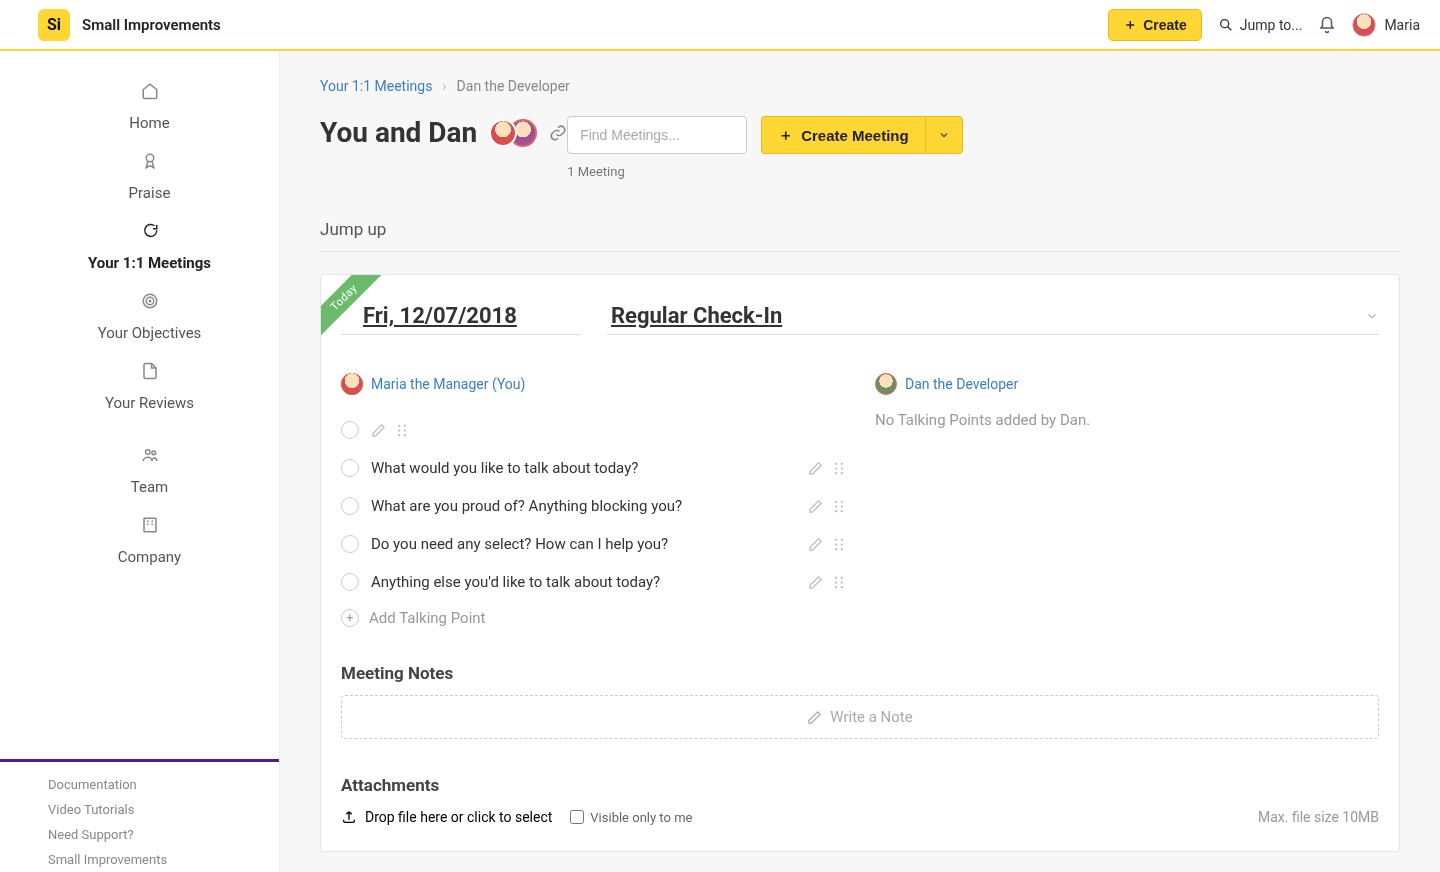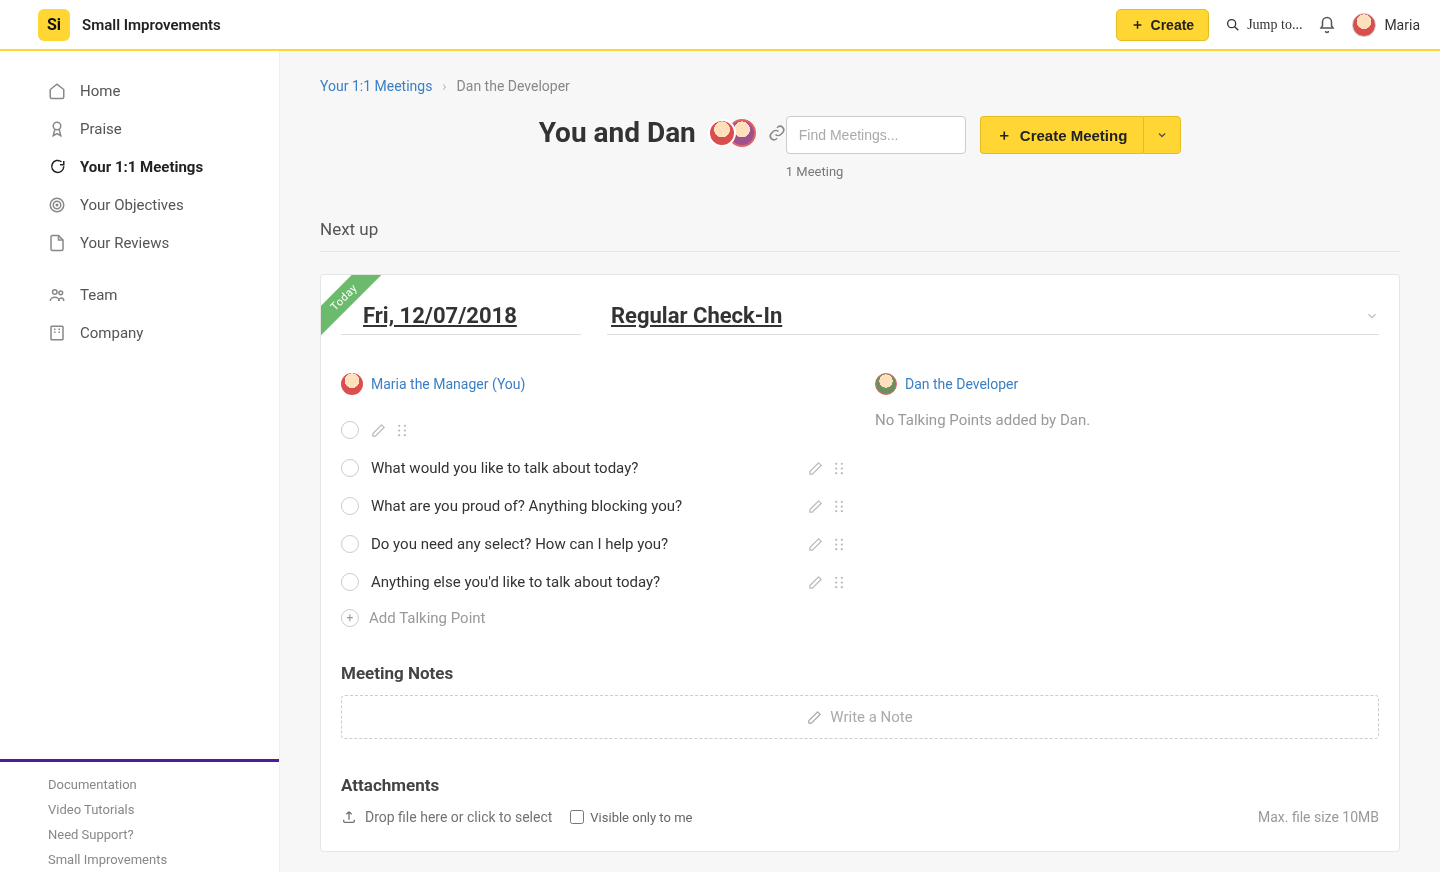--- a/index.html
+++ b/index.html
@@ -6,45 +6,45 @@
 body { font-family: -apple-system, BlinkMacSystemFont, "Segoe UI", Roboto, Helvetica, Arial, sans-serif; background: #f7f7f7; color: #333; }
 
 
 .header { height: 50px; background: #fff; border-bottom: 1px solid #e5e5e5; display: flex; align-items: center; padding: 0 20px 0 38px; position: relative; }
 .header::after { content:""; position:absolute; left:0; right:0; bottom:-2px; height:2px; background:#ffd633; }
 .logo-box { width: 32px; height: 32px; background: #ffd633; border-radius: 6px; display: flex; align-items: center; justify-content: center; font-weight: 700; font-size: 16px; color: #111; margin-right: 12px; }
 .brand-name { font-weight: 600; font-size: 15px; color: #222; }
 .header-spacer { flex: 1; }
 .header-right { display: flex; align-items: center; gap: 16px; }
 .create-btn { background: #ffd633; border: 1px solid #e6bd1f; border-radius: 5px; padding: 6px 14px; font-size: 14px; font-weight: 600; color: #222; display: flex; align-items:center; gap:6px; cursor:pointer; }
-.jump { display:flex; align-items:flex-start; gap:6px; font-size:14px; color:#333; cursor:pointer;font-family:Liberation Serif, serif; }
+.jump { display:flex; align-items:flex-start; gap:6px; font-size:14px; color:#333; cursor:pointer; }
 .bell { cursor:pointer; color:#555; }
 .avatar-sm { width:24px; height:24px; border-radius:50%; background: radial-gradient(circle at 50% 35%, #ffe0bd 0 40%, #d94f4f 41% 100%); border:1px solid #ccc; display:inline-block; }
 .userbox { display:flex; align-items:center; gap:8px; font-size:14px; color:#333; cursor:pointer; }
 
 
 .layout { display:flex; }
 .sidebar { width: 280px; background:#fff; min-height: calc(100vh - 52px); border-right:1px solid #eee; padding: 22px 0 20px; display:flex; flex-direction:column; }
 .nav-list { list-style:none; }
-.nav-item { display:flex; align-items:center; gap:14px; padding: 10px 28px 10px 48px; font-size:15px; color:#555; cursor:pointer; }
+.nav-item { display:flex; align-items:center; gap:14px; padding: 10px 28px 10px 48px; font-size:15px; color:#555; cursor:pointer;flex-direction:column; }
 .nav-item.active { font-weight:700; color:#222; }
 .nav-sep { height: 14px; }
 .nav-icon { width:18px; height:18px; display:inline-flex; align-items:center; justify-content:center; color:#888; flex-shrink:0; }
 .nav-item.active .nav-icon { color:#222; }
 .sidebar-bottom { margin-top:auto; padding: 10px 28px 0 48px; border-top:3px solid #4c1d95; }
 .sidebar-bottom .bottom-link { display:block; font-size:13px; color:#888; padding:5px 0; cursor:pointer; }
 
 
 .main { flex:1; padding: 0 40px 40px; }
 .breadcrumb { display:flex; align-items:center; gap:10px; padding: 28px 0 8px; font-size:14px; }
 .breadcrumb .bc-link { color:#3a7fc4; cursor:pointer; }
 .breadcrumb .bc-sep { color:#bbb; }
 .breadcrumb .bc-cur { color:#888; }
 
-.title-row { display:flex; align-items:flex-start; justify-content:center; margin-top: 14px; }
+.title-row { display:flex; align-items:flex-start; justify-content:flex-start; margin-top: 14px; }
 .title-left { display:flex; align-items:center; gap:12px; }
 .page-title { font-size:28px; font-weight:700; color:#333; }
 .avatar-pair { display:flex; }
 .avatar-pair .ap { width:28px; height:28px; border-radius:50%; border:2px solid #fff; }
 .avatar-pair .ap:first-child { background: radial-gradient(circle at 50% 35%, #ffe0bd 0 40%, #d94f4f 41% 100%); margin-right:-8px; z-index:1; }
 .avatar-pair .ap:last-child { background: radial-gradient(circle at 50% 35%, #ffe0bd 0 40%, #a04f8f 41% 100%); border:2px solid #d66; }
 .link-icon { color:#888; cursor:pointer; }
 
 .title-right { display:flex; flex-direction:column; align-items:flex-start; }
 .title-right-row { display:flex; gap:14px; }
@@ -78,21 +78,21 @@
 .tp-circle { width:18px; height:18px; border:1.5px solid #ccc; border-radius:50%; flex-shrink:0; cursor:pointer; background:#fff; }
 .tp-text { font-size:15px; color:#333; flex:1; }
 .tp-actions { display:flex; gap:10px; color:#bbb; }
 .tp-actions span { cursor:pointer; }
 .add-tp { display:flex; align-items:center; gap:10px; color:#999; font-size:15px; margin-top:8px; cursor:pointer; }
 .add-tp .plus-c { width:18px; height:18px; border:1.5px solid #ccc; border-radius:50%; display:flex; align-items:center; justify-content:center; font-size:12px; line-height:1; }
 
 .subsec-title { font-size:17px; font-weight:700; color:#444; margin-top:36px; }
 .write-note { margin-top:12px; border:1px dashed #ccc; border-radius:4px; height:44px; display:flex; align-items:center; justify-content:center; gap:8px; color:#aaa; font-size:15px; cursor:text; }
 .attach-row { display:flex; align-items:center; gap:18px; margin-top:14px; font-size:14px; }
-.drop-link { color:#737373; display:flex; align-items:center; gap:8px; cursor:pointer; }
+.drop-link { color:#000000; display:flex; align-items:center; gap:8px; cursor:pointer; }
 .vis-only { display:flex; align-items:center; gap:6px; color:#666; font-size:13px; }
 .vis-only input { width:14px; height:14px; }
 .max-size { margin-left:auto; color:#999; font-size:14px; }
 
 svg { display:block; }
 </style>
 </head>
 <body>
 
 <div class="header">
@@ -243,21 +243,21 @@
                     <polyline points="6 9 12 15 18 9"></polyline>
                   </svg>
               </span>
             </div>
           </div>
         </div>
         <div class="meeting-count">1 Meeting</div>
       </div>
     </div>
 
-    <div class="section-heading">Next up</div>
+    <div class="section-heading">Jump up</div>
 
     <div class="card">
       <div class="today-ribbon">Today</div>
       <div class="card-head">
         <div class="date-field">Fri, 12/07/2018</div>
         <div class="subject-field">
           <span>Regular Check-In</span>
           <span class="chev">
             <svg width="14" height="14" viewBox="0 0 24 24" fill="none" stroke="currentColor" stroke-width="2">
                 <polyline points="6 9 12 15 18 9"></polyline>

